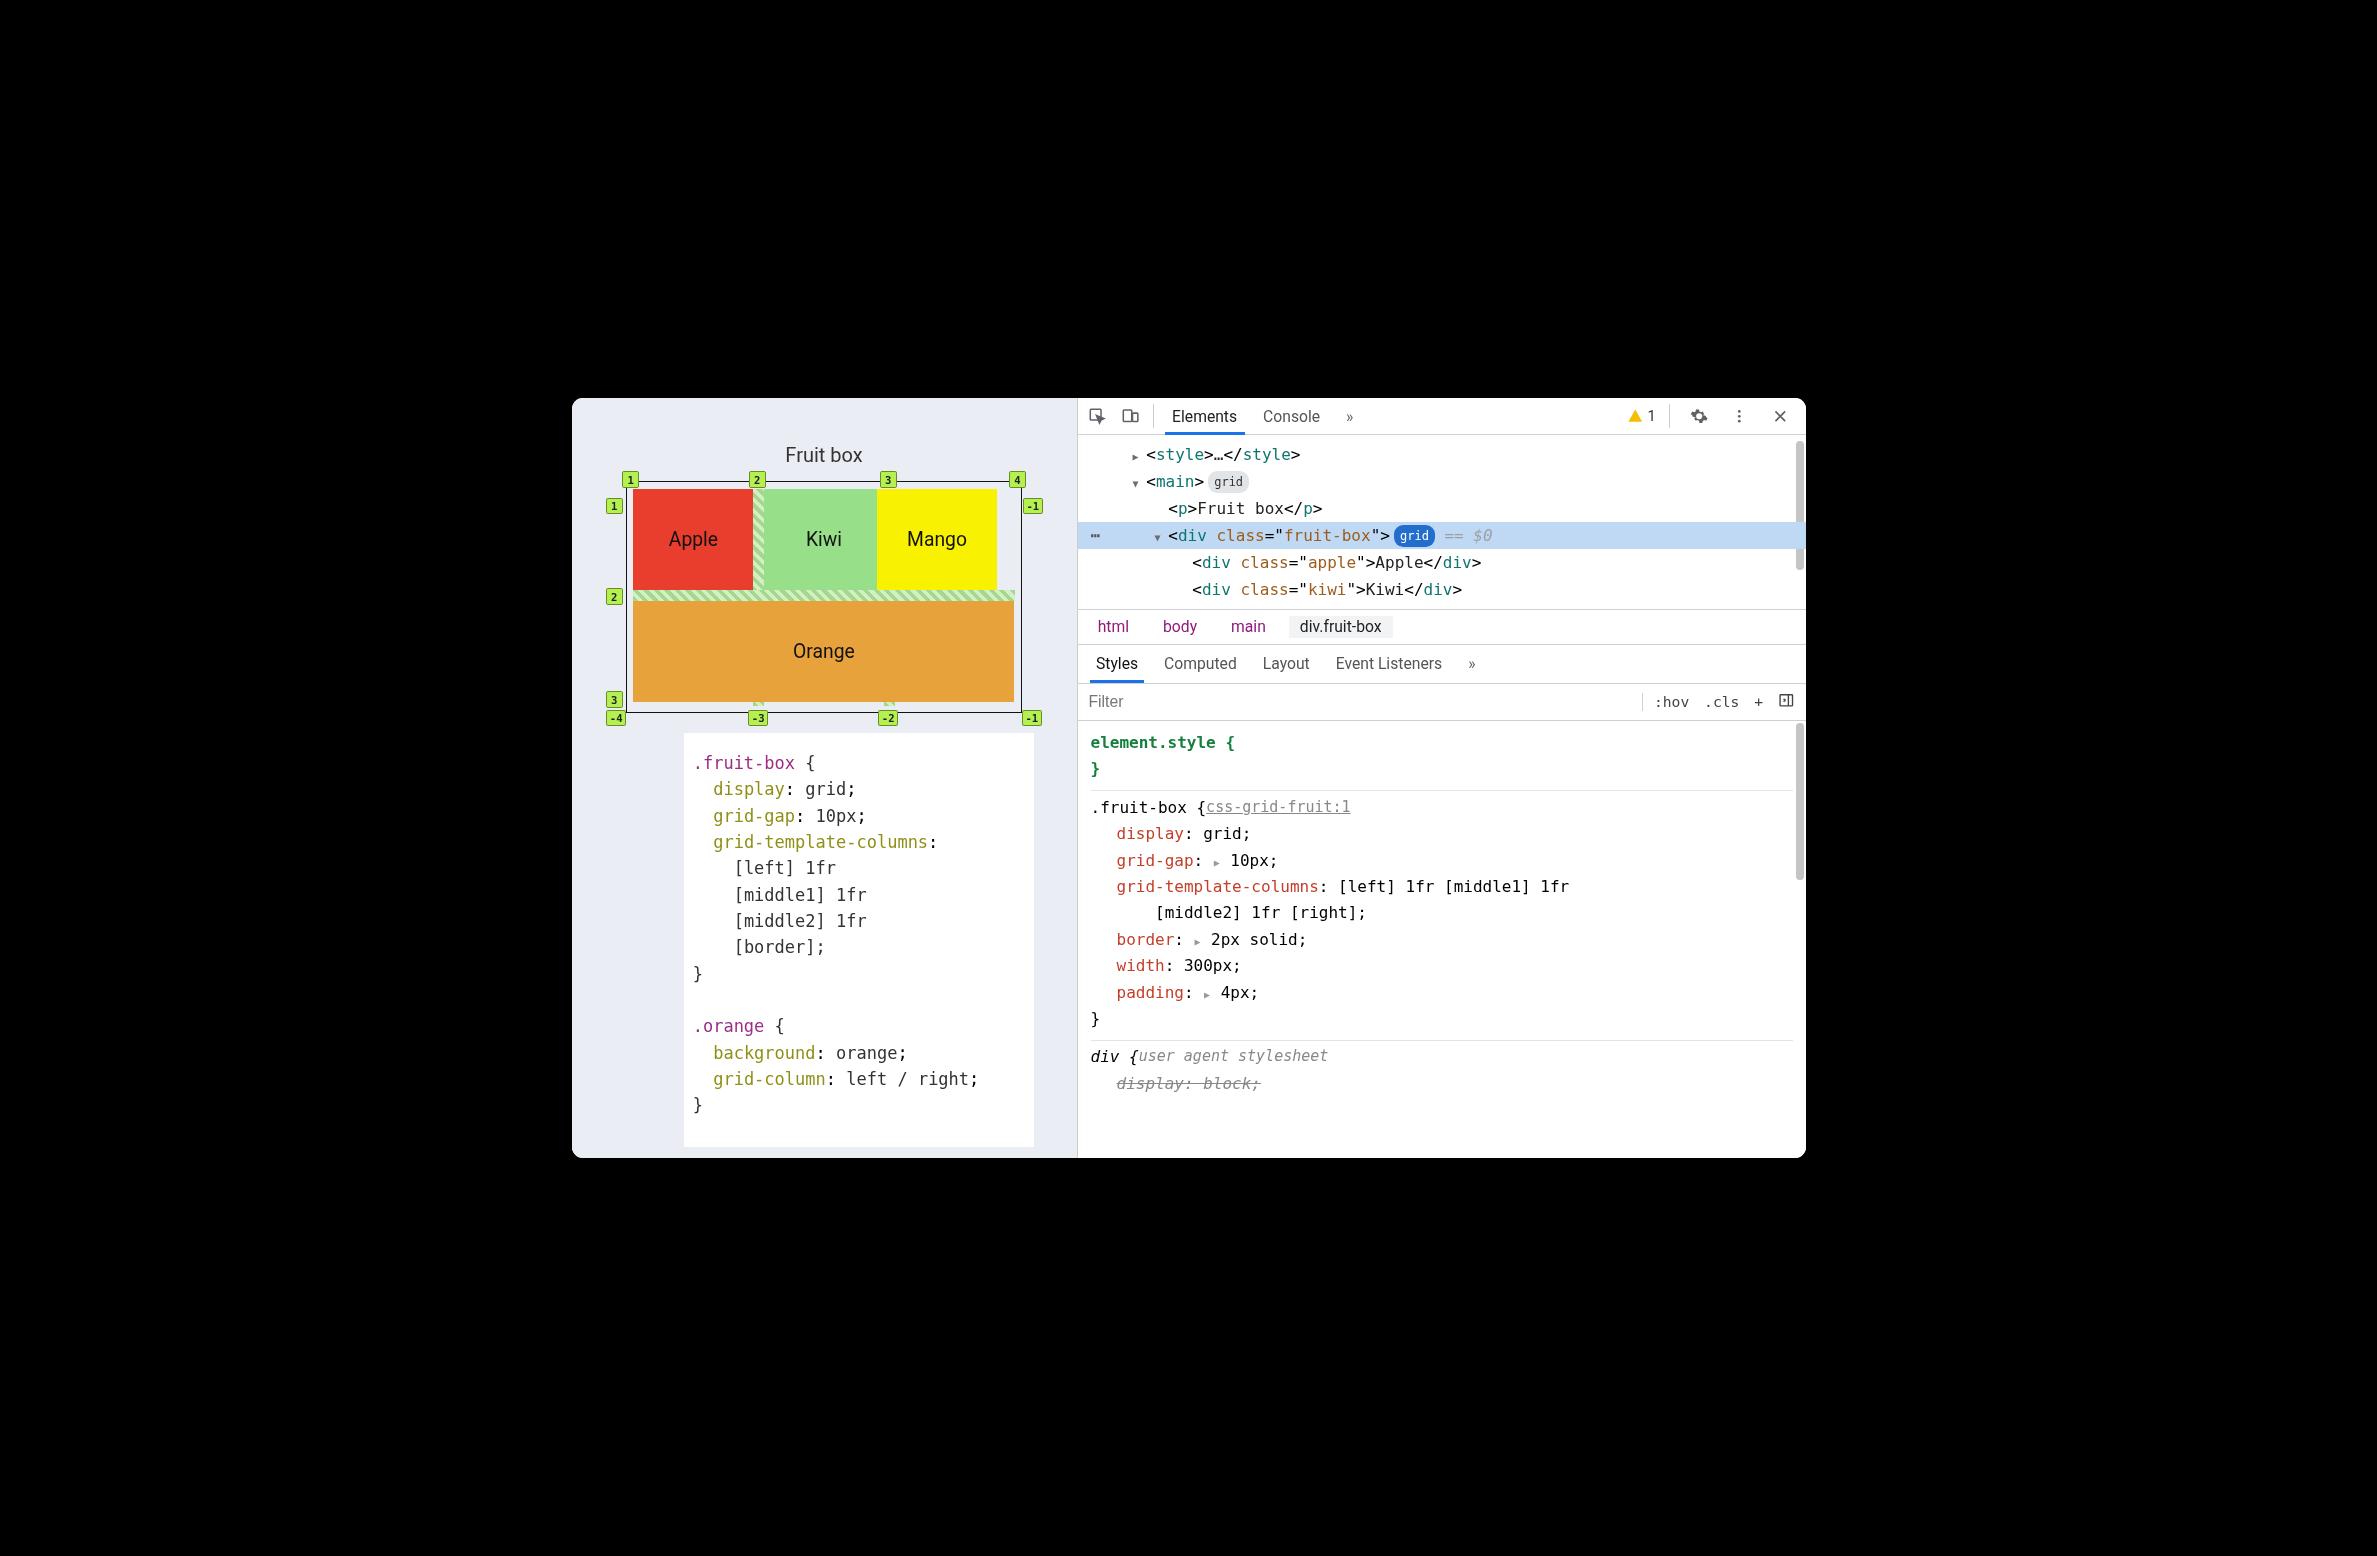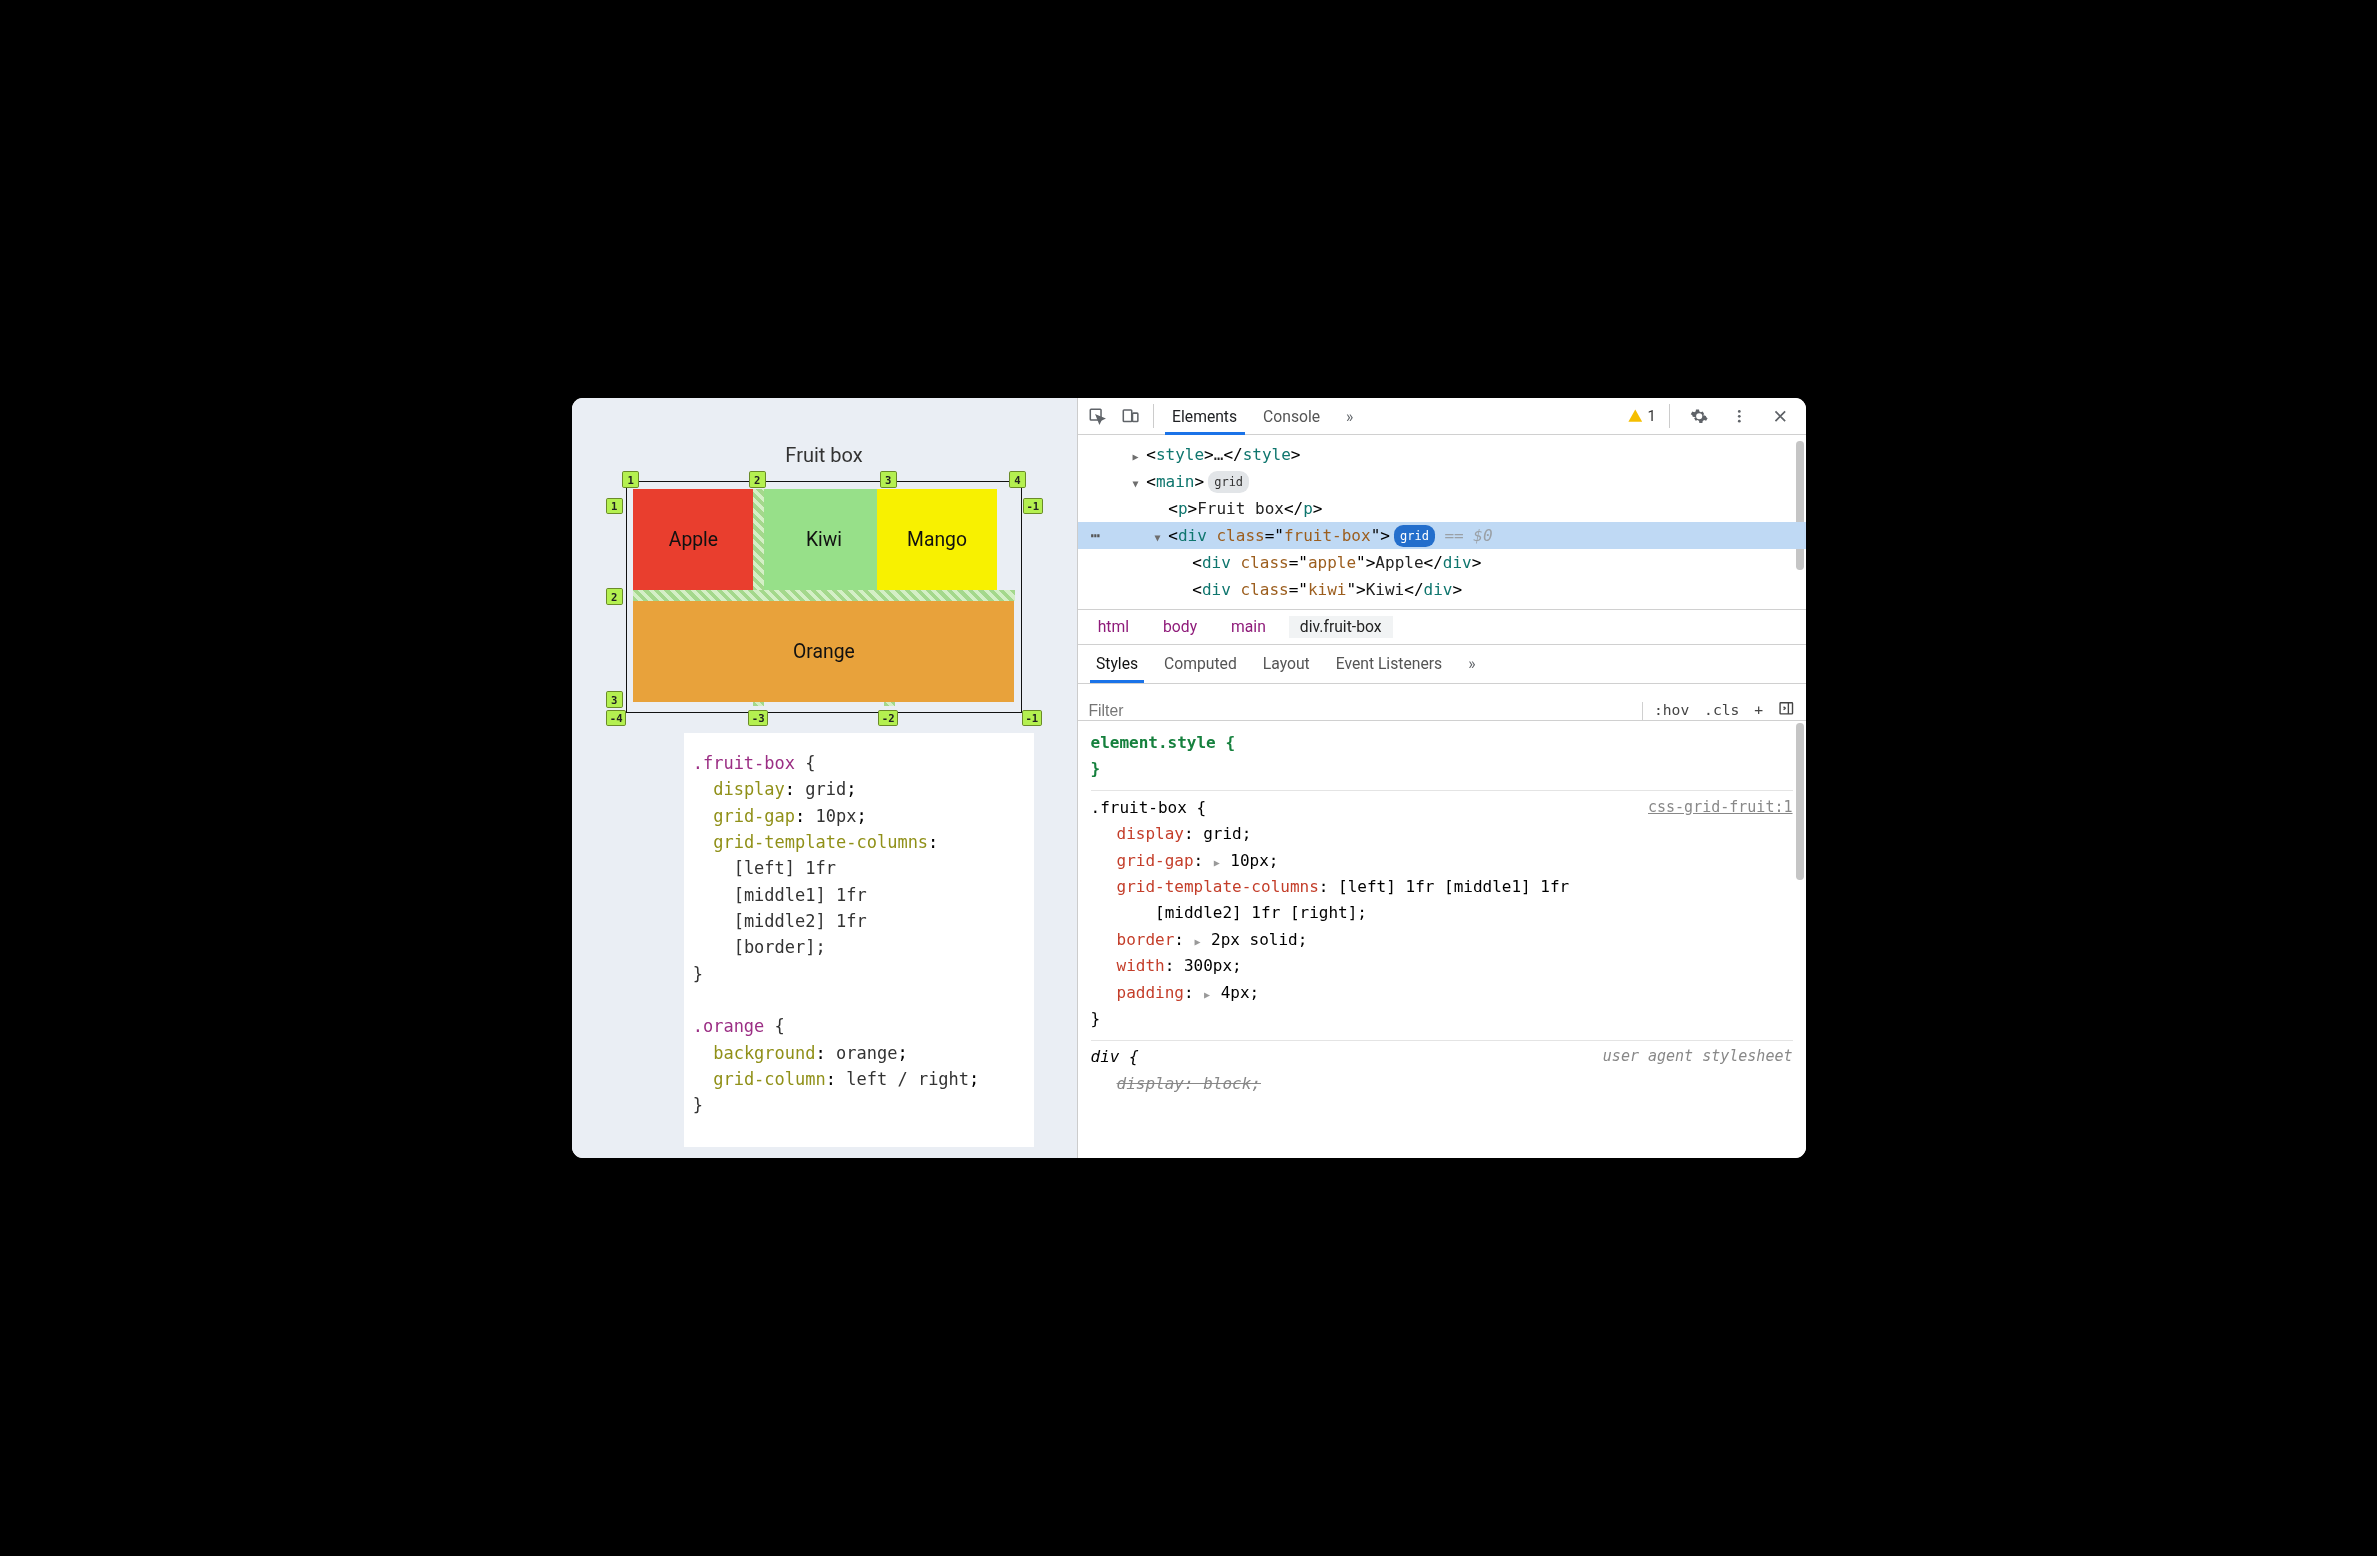--- a/index.html
+++ b/index.html
@@ -258,21 +258,21 @@
   .styles-tab.active { color: #111; }
   .styles-tab.active::after {
     content: '';
     position: absolute;
     bottom: 0; left: 7.4px; right: 7.4px;
     height: 2.8px;
     background: #1b73e8;
   }
   .styles-filter-row {
     display: flex;
-    align-items: flex-end;
+    align-items: center;
     border-bottom: 0.9px solid #d0d0d0;
     height: 37px;
   }
   .filter-input {
     flex: 1;
     border: none;
     outline: none;
     padding: 0 11px;
     font-size: 15.7px;
     color: #555;
@@ -293,21 +293,21 @@
     font-size: 16px;
     line-height: 1.65;
     padding: 5.5px 13px 18.4px 13px;
     position: relative;
     overflow: hidden;
   }
   .rule-section {
     border-bottom: 0.9px solid #e4e4e4;
     padding: 3.7px 0 7.4px 0;
   }
-  .rule-head { display: flex; justify-content: space-between; }
+  .rule-head { display: flex; }
   .rule-source { color: #888; text-decoration: underline; font-size: 15px; }
   .rule-source.italic { font-style: italic; text-decoration: none; }
   .gray { color: #15803d; font-weight: bold; }
   .sprop { color: #c43e2a; }
   .chev { color: #999; font-size: 10px; margin: 0 0.9px; }
   .strike { text-decoration: line-through; font-style: italic; color: #888; }
   .styles-scroll-v {
     position: absolute;
     right: 1.8px;
     top: 1.8px;

